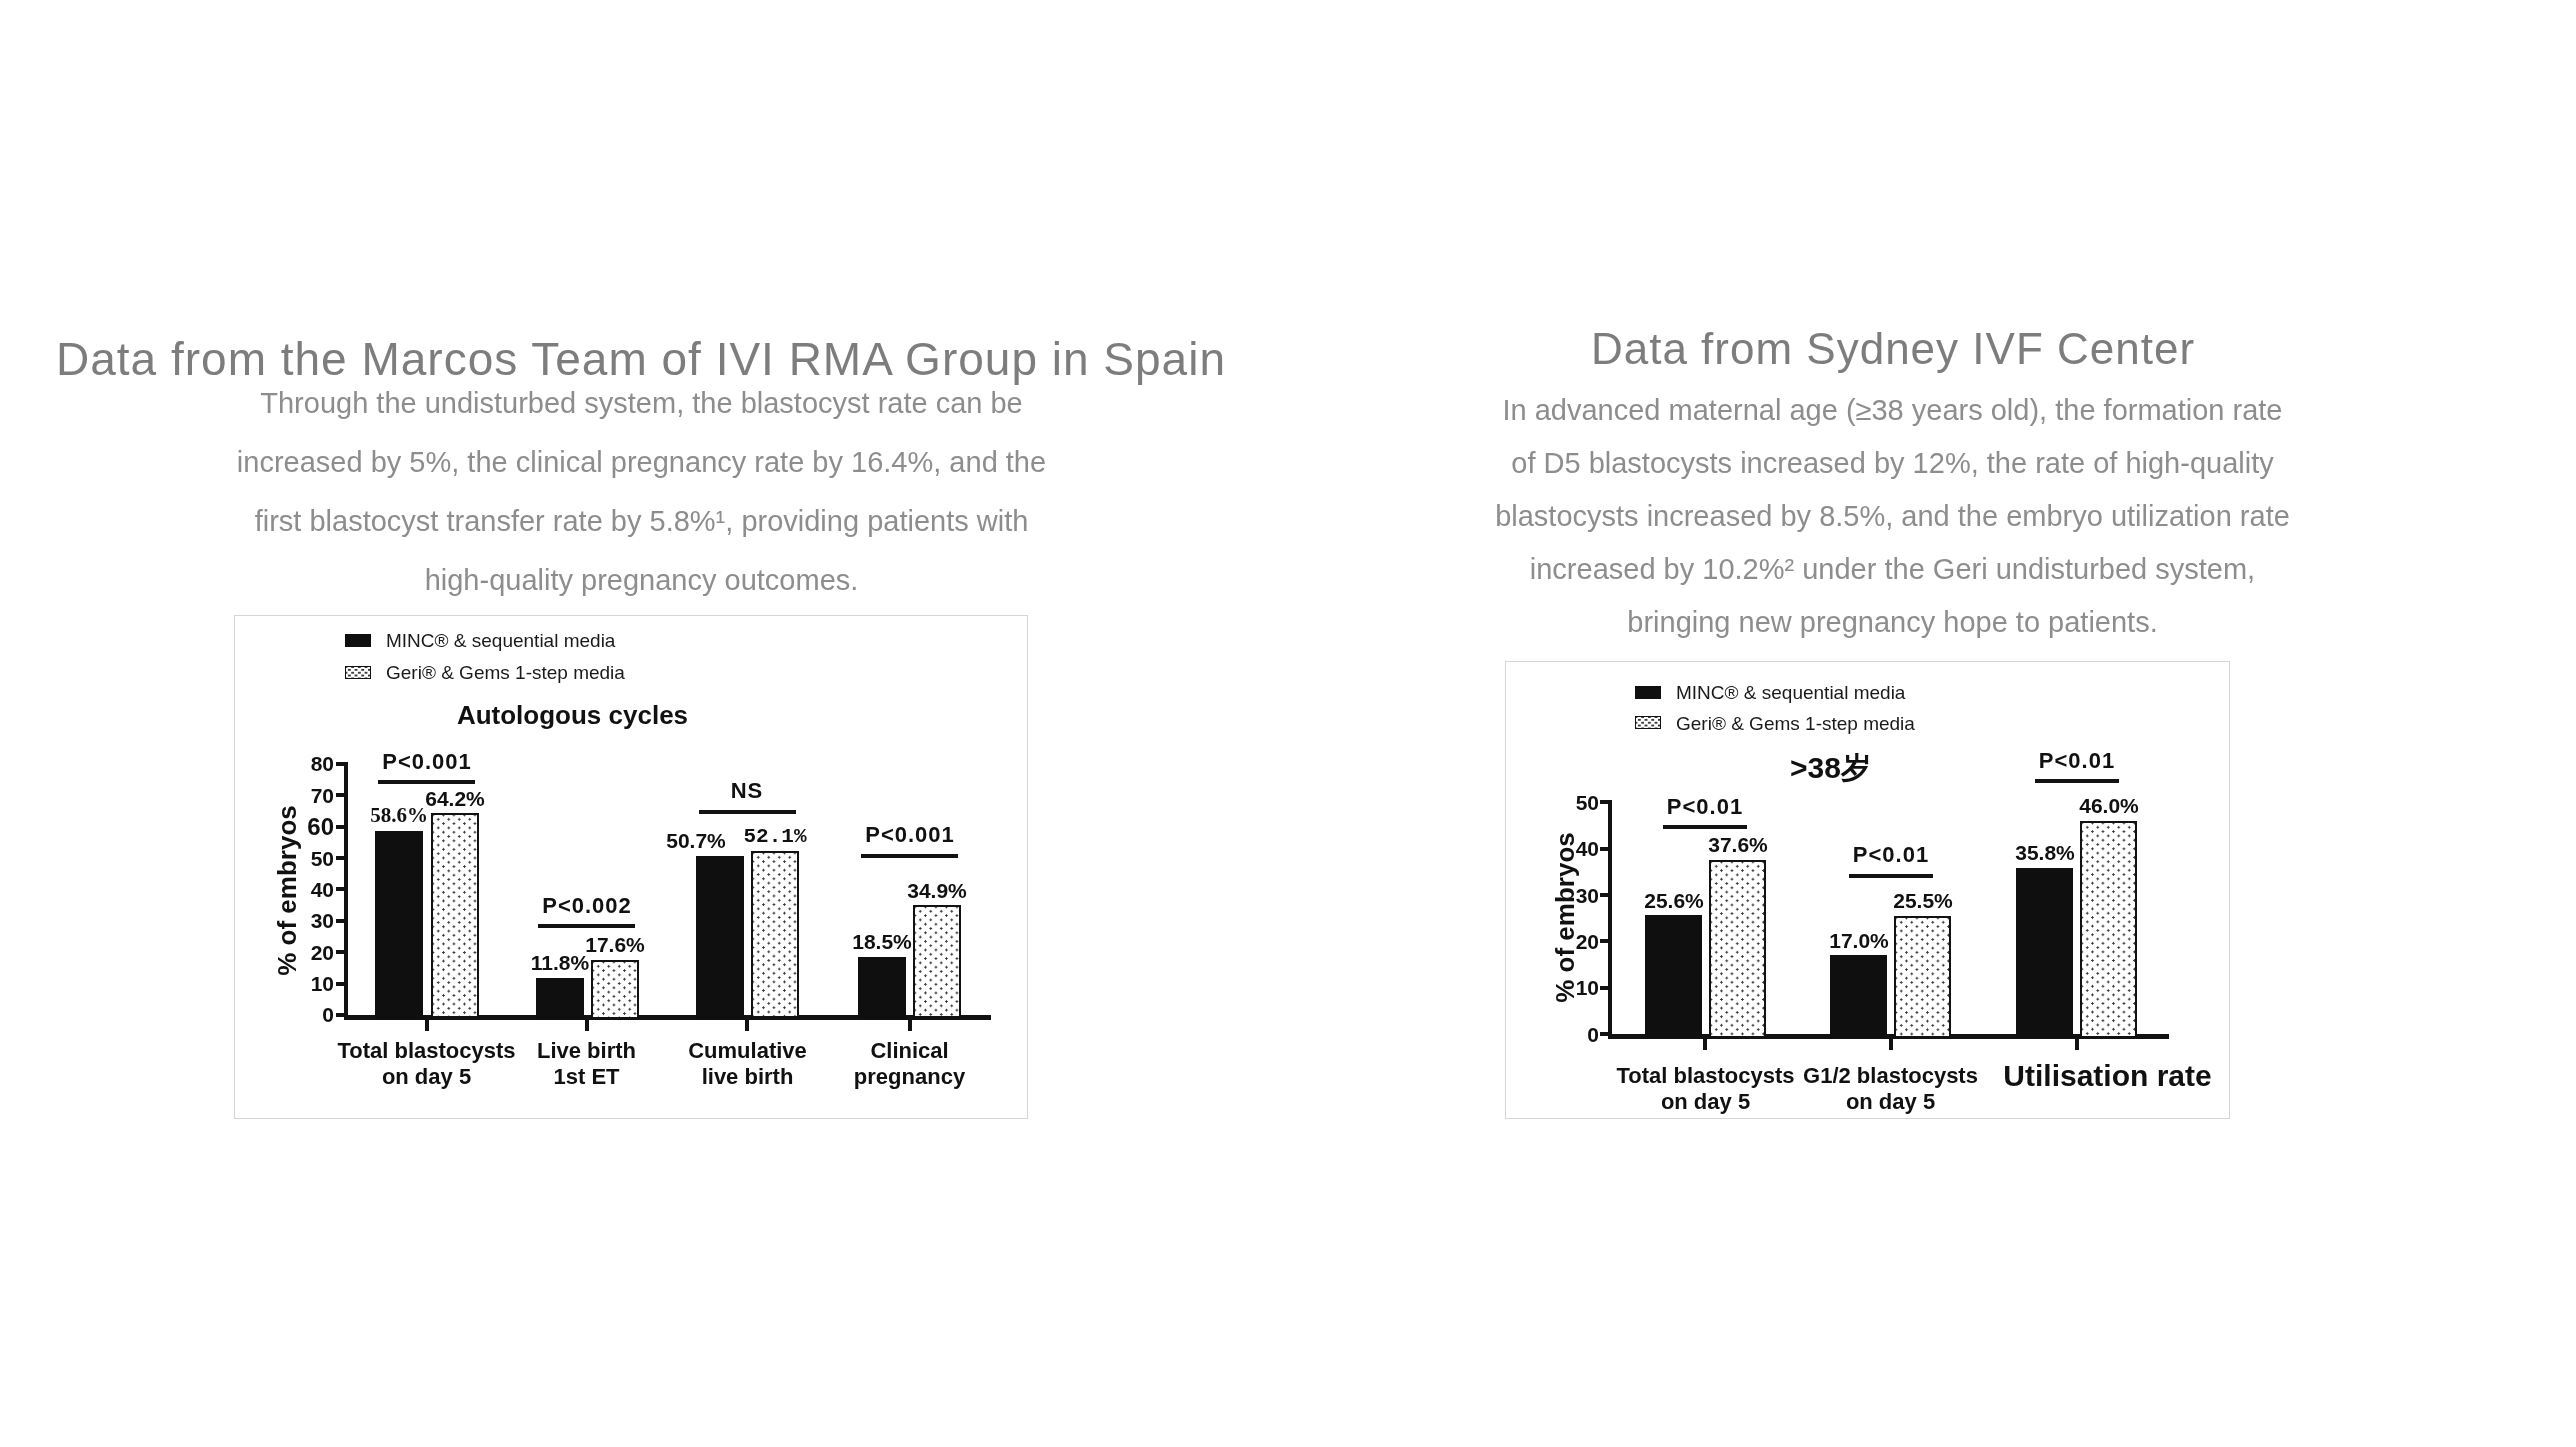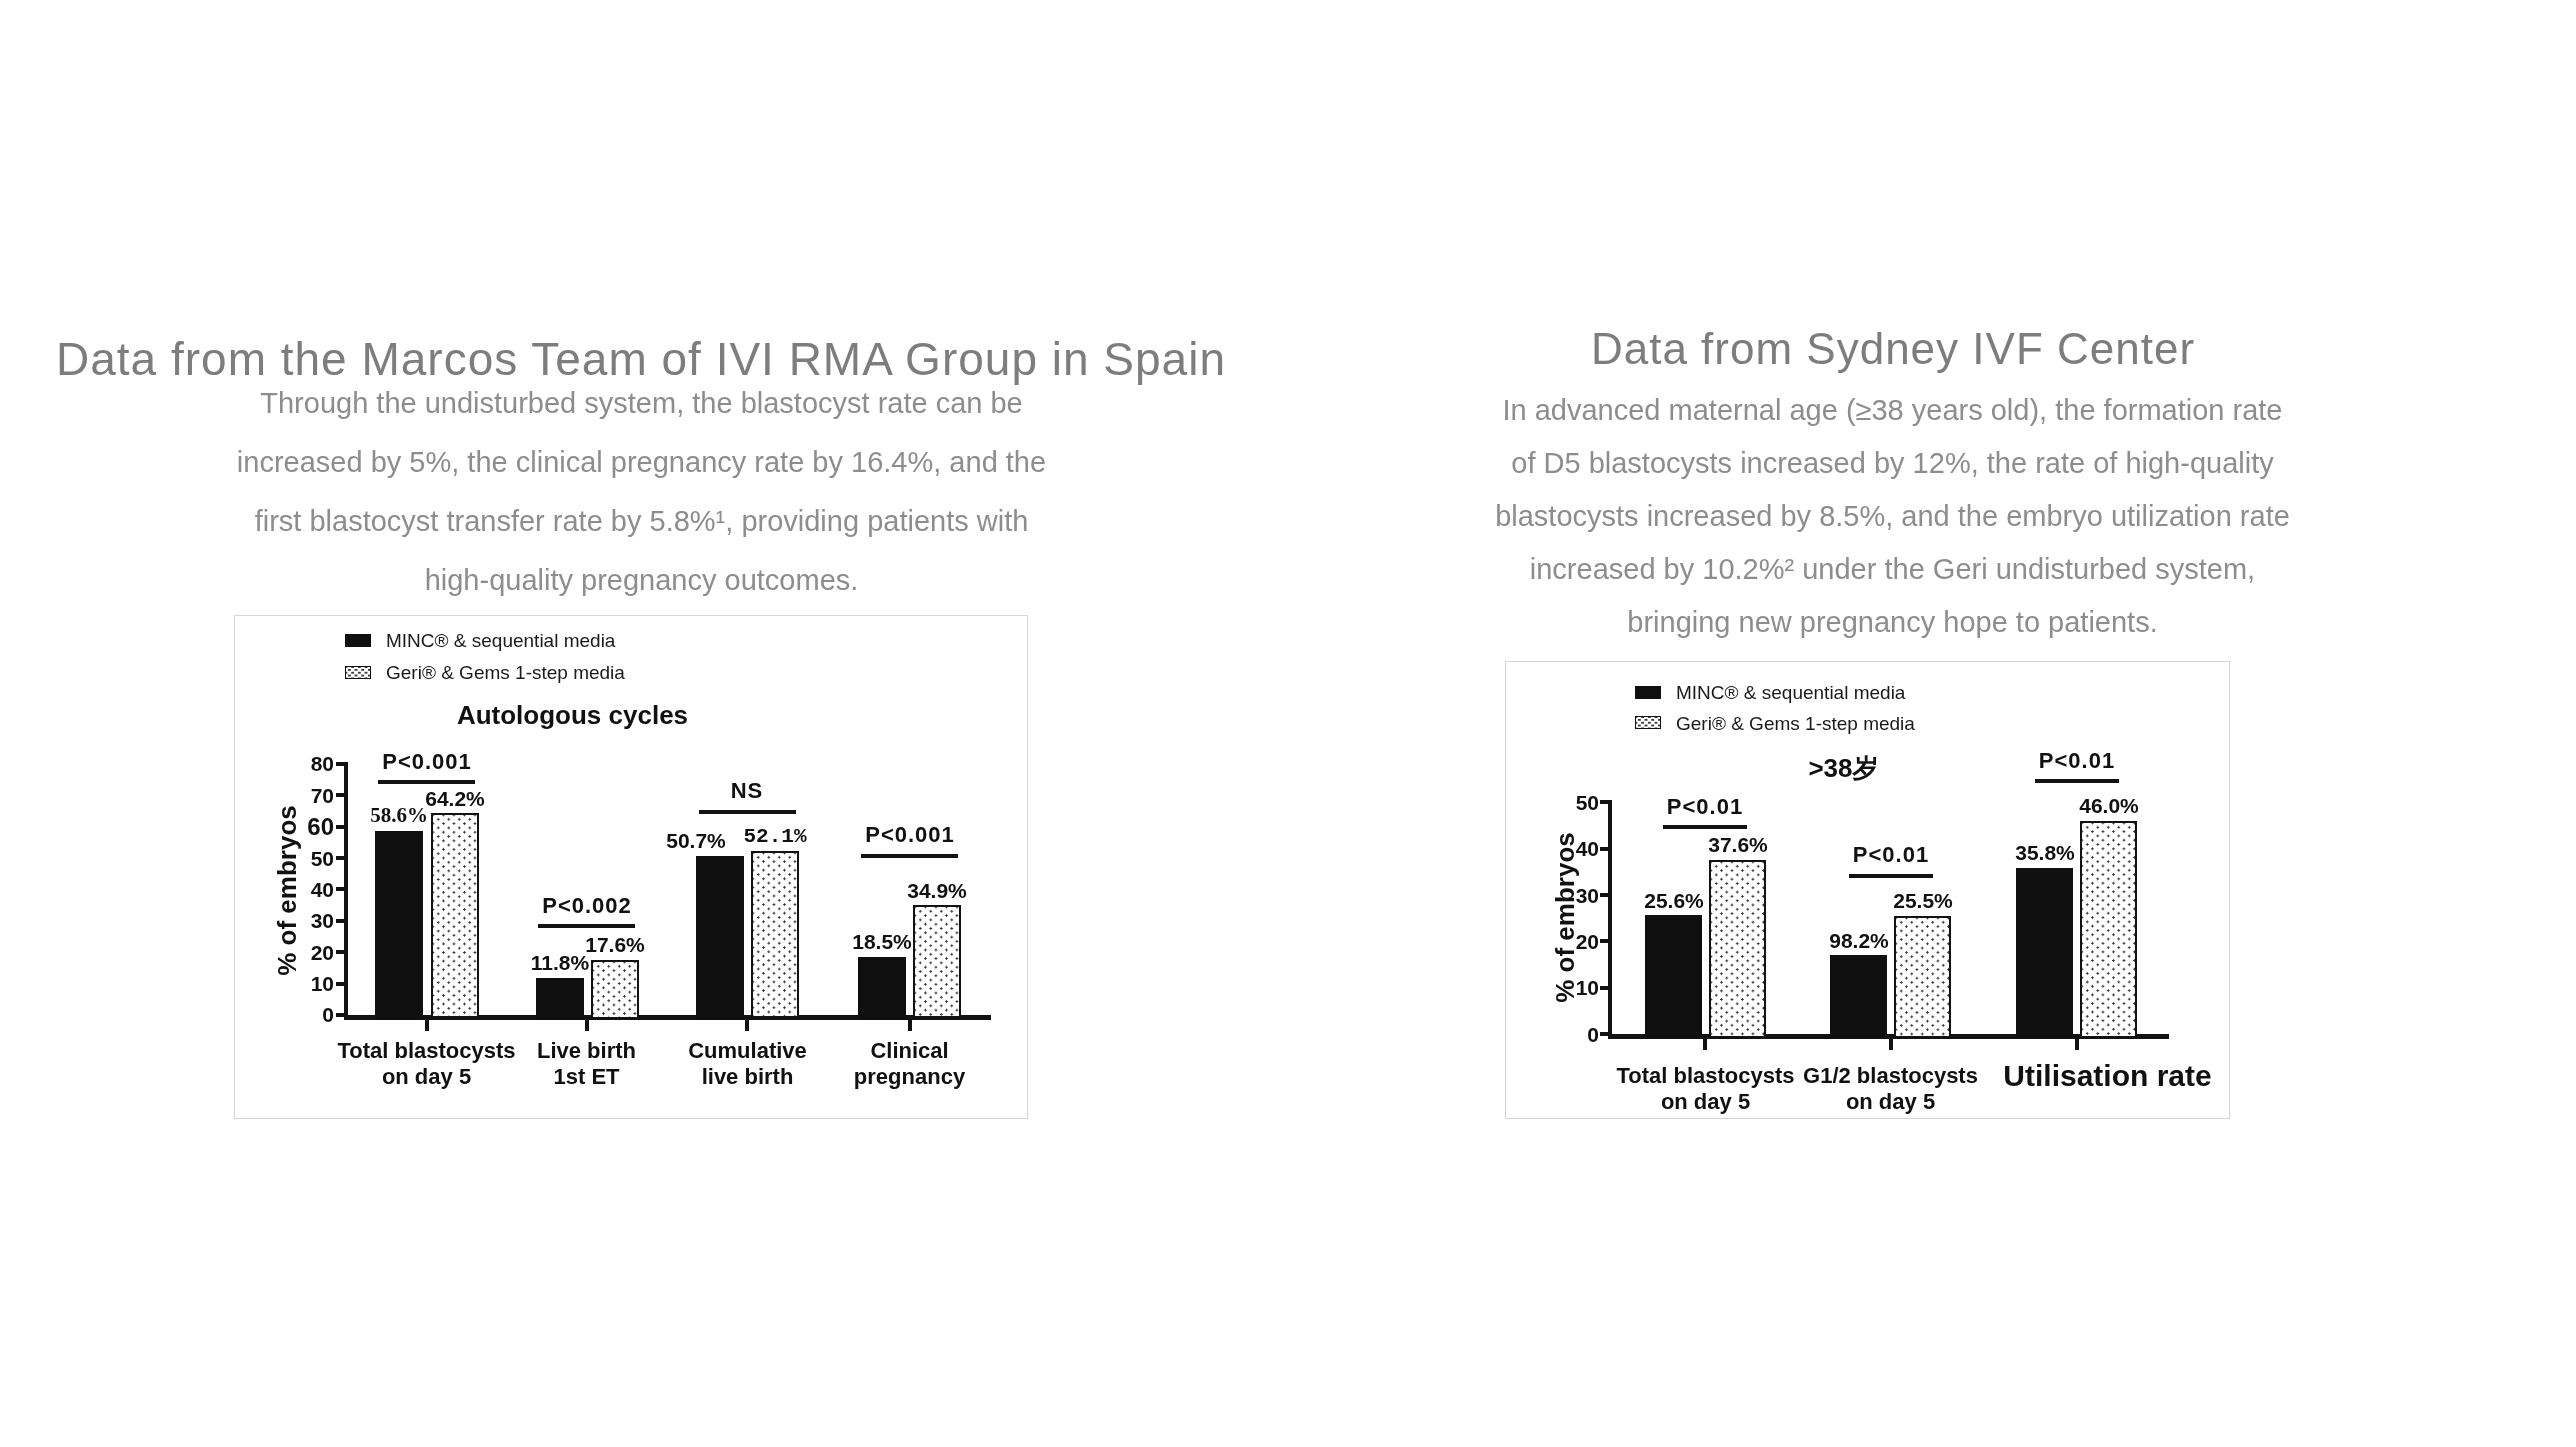--- a/index.html
+++ b/index.html
@@ -118,21 +118,21 @@
   <p class="panel-sub" style="left:1320px;top:384px;width:1145px;font-size:29px;line-height:53px;margin:0;">In advanced maternal age (≥38 years old), the formation rate
 of D5 blastocysts increased by 12%, the rate of high-quality
 blastocysts increased by 8.5%, and the embryo utilization rate
 increased by 10.2%² under the Geri undisturbed system,
 bringing new pregnancy hope to patients.</p>
   <div class="chart-box" id="chart1" style="left:1505px;top:661px;width:725px;height:458px;">
       <div class="swatch-black" style="position: absolute; left: 129px; top: 24px; width: 26px; height: 13.4px;"></div>
       <div class="ltext" style="left: 170px; top: 20px; font-size: 19px; line-height: 21px;">MINC® &amp; sequential media</div>
       <div class="swatch-dot" style="left: 129px; top: 54px; width: 26px; height: 13.4px;"></div>
       <div class="ltext" style="left: 170px; top: 51px; font-size: 19px; line-height: 21px;">Geri® &amp; Gems 1-step media</div>
-      <div class="ctext" style="left: 99px; top: 91px; width: 477px; font-size: 26px; line-height: 30.5px;">&gt;38岁</div>
+      <div class="ctext" style="left: 86px; top: 91px; width: 477px; font-size: 30px; line-height: 30.5px;">&gt;38岁</div>
       <div class="ink" style="position: absolute; left: 102px; top: 138px; width: 3.8px; height: 239px;"></div>
       <div class="ink" style="position: absolute; left: 102px; top: 372px; width: 561px; height: 4.8px;"></div>
       <div class="ink" style="position: absolute; left: 94px; top: 370px; width: 7.6px; height: 3.8px;"></div>
       <div class="rtext" style="left: 26px; top: 360px; width: 67px; font-size: 21px; line-height: 25px;">0</div>
       <div class="ink" style="position: absolute; left: 94px; top: 324px; width: 7.6px; height: 3.8px;"></div>
       <div class="rtext" style="left: 26px; top: 313px; width: 67px; font-size: 21px; line-height: 25px;">10</div>
       <div class="ink" style="position: absolute; left: 94px; top: 277px; width: 7.6px; height: 3.8px;"></div>
       <div class="rtext" style="left: 26px; top: 267px; width: 67px; font-size: 21px; line-height: 25px;">20</div>
       <div class="ink" style="position: absolute; left: 94px; top: 231px; width: 7.6px; height: 3.8px;"></div>
       <div class="rtext" style="left: 26px; top: 221px; width: 67px; font-size: 21px; line-height: 25px;">30</div>
@@ -145,21 +145,21 @@
       <div class="bar-dot" style="left: 203px; top: 198px; width: 57px; height: 178px;"></div>
       <div class="ctext" style="left: 101px; top: 227px; width: 134px; font-size: 21px; line-height: 23px;">25.6%</div>
       <div class="ctext" style="left: 165px; top: 171px; width: 134px; font-size: 21px; line-height: 23px;">37.6%</div>
       <div class="ink" style="position: absolute; left: 157px; top: 163px; width: 84px; height: 3.8px;"></div>
       <div class="ctext" style="left: 94px; top: 132px; width: 210px; font-size: 22px; line-height: 25px; letter-spacing: 1px;">P&lt;0.01</div>
       <div class="ink" style="position: absolute; left: 197px; top: 377px; width: 3.8px; height: 11.4px;"></div>
       <div class="ctext" style="left: 66px; top: 401px; width: 267px; font-size: 22px; line-height: 26px; white-space: pre-line;">Total blastocysts
 on day 5</div>
       <div class="bar-black" style="left: 324px; top: 293px; width: 57px; height: 83px;"></div>
       <div class="bar-dot" style="left: 388px; top: 254px; width: 57px; height: 122px;"></div>
-      <div class="ctext" style="left: 286px; top: 267px; width: 134px; font-size: 21px; line-height: 23px;">98.2%</div>
+      <div class="ctext" style="left: 286px; top: 267px; width: 134px; font-size: 21px; line-height: 23px;">17.0%</div>
       <div class="ctext" style="left: 350px; top: 227px; width: 134px; font-size: 21px; line-height: 23px;">25.5%</div>
       <div class="ink" style="position: absolute; left: 343px; top: 212px; width: 84px; height: 3.8px;"></div>
       <div class="ctext" style="left: 280px; top: 180px; width: 210px; font-size: 22px; line-height: 25px; letter-spacing: 1px;">P&lt;0.01</div>
       <div class="ink" style="position: absolute; left: 383px; top: 377px; width: 3.8px; height: 11.4px;"></div>
       <div class="ctext" style="left: 251px; top: 401px; width: 267px; font-size: 22px; line-height: 26px; white-space: pre-line;">G1/2 blastocysts
 on day 5</div>
       <div class="bar-black" style="left: 510px; top: 206px; width: 57px; height: 170px;"></div>
       <div class="bar-dot" style="left: 574px; top: 159px; width: 57px; height: 217px;"></div>
       <div class="ctext" style="left: 472px; top: 179px; width: 134px; font-size: 21px; line-height: 23px;">35.8%</div>
       <div class="ctext" style="left: 536px; top: 132px; width: 134px; font-size: 21px; line-height: 23px;">46.0%</div>

